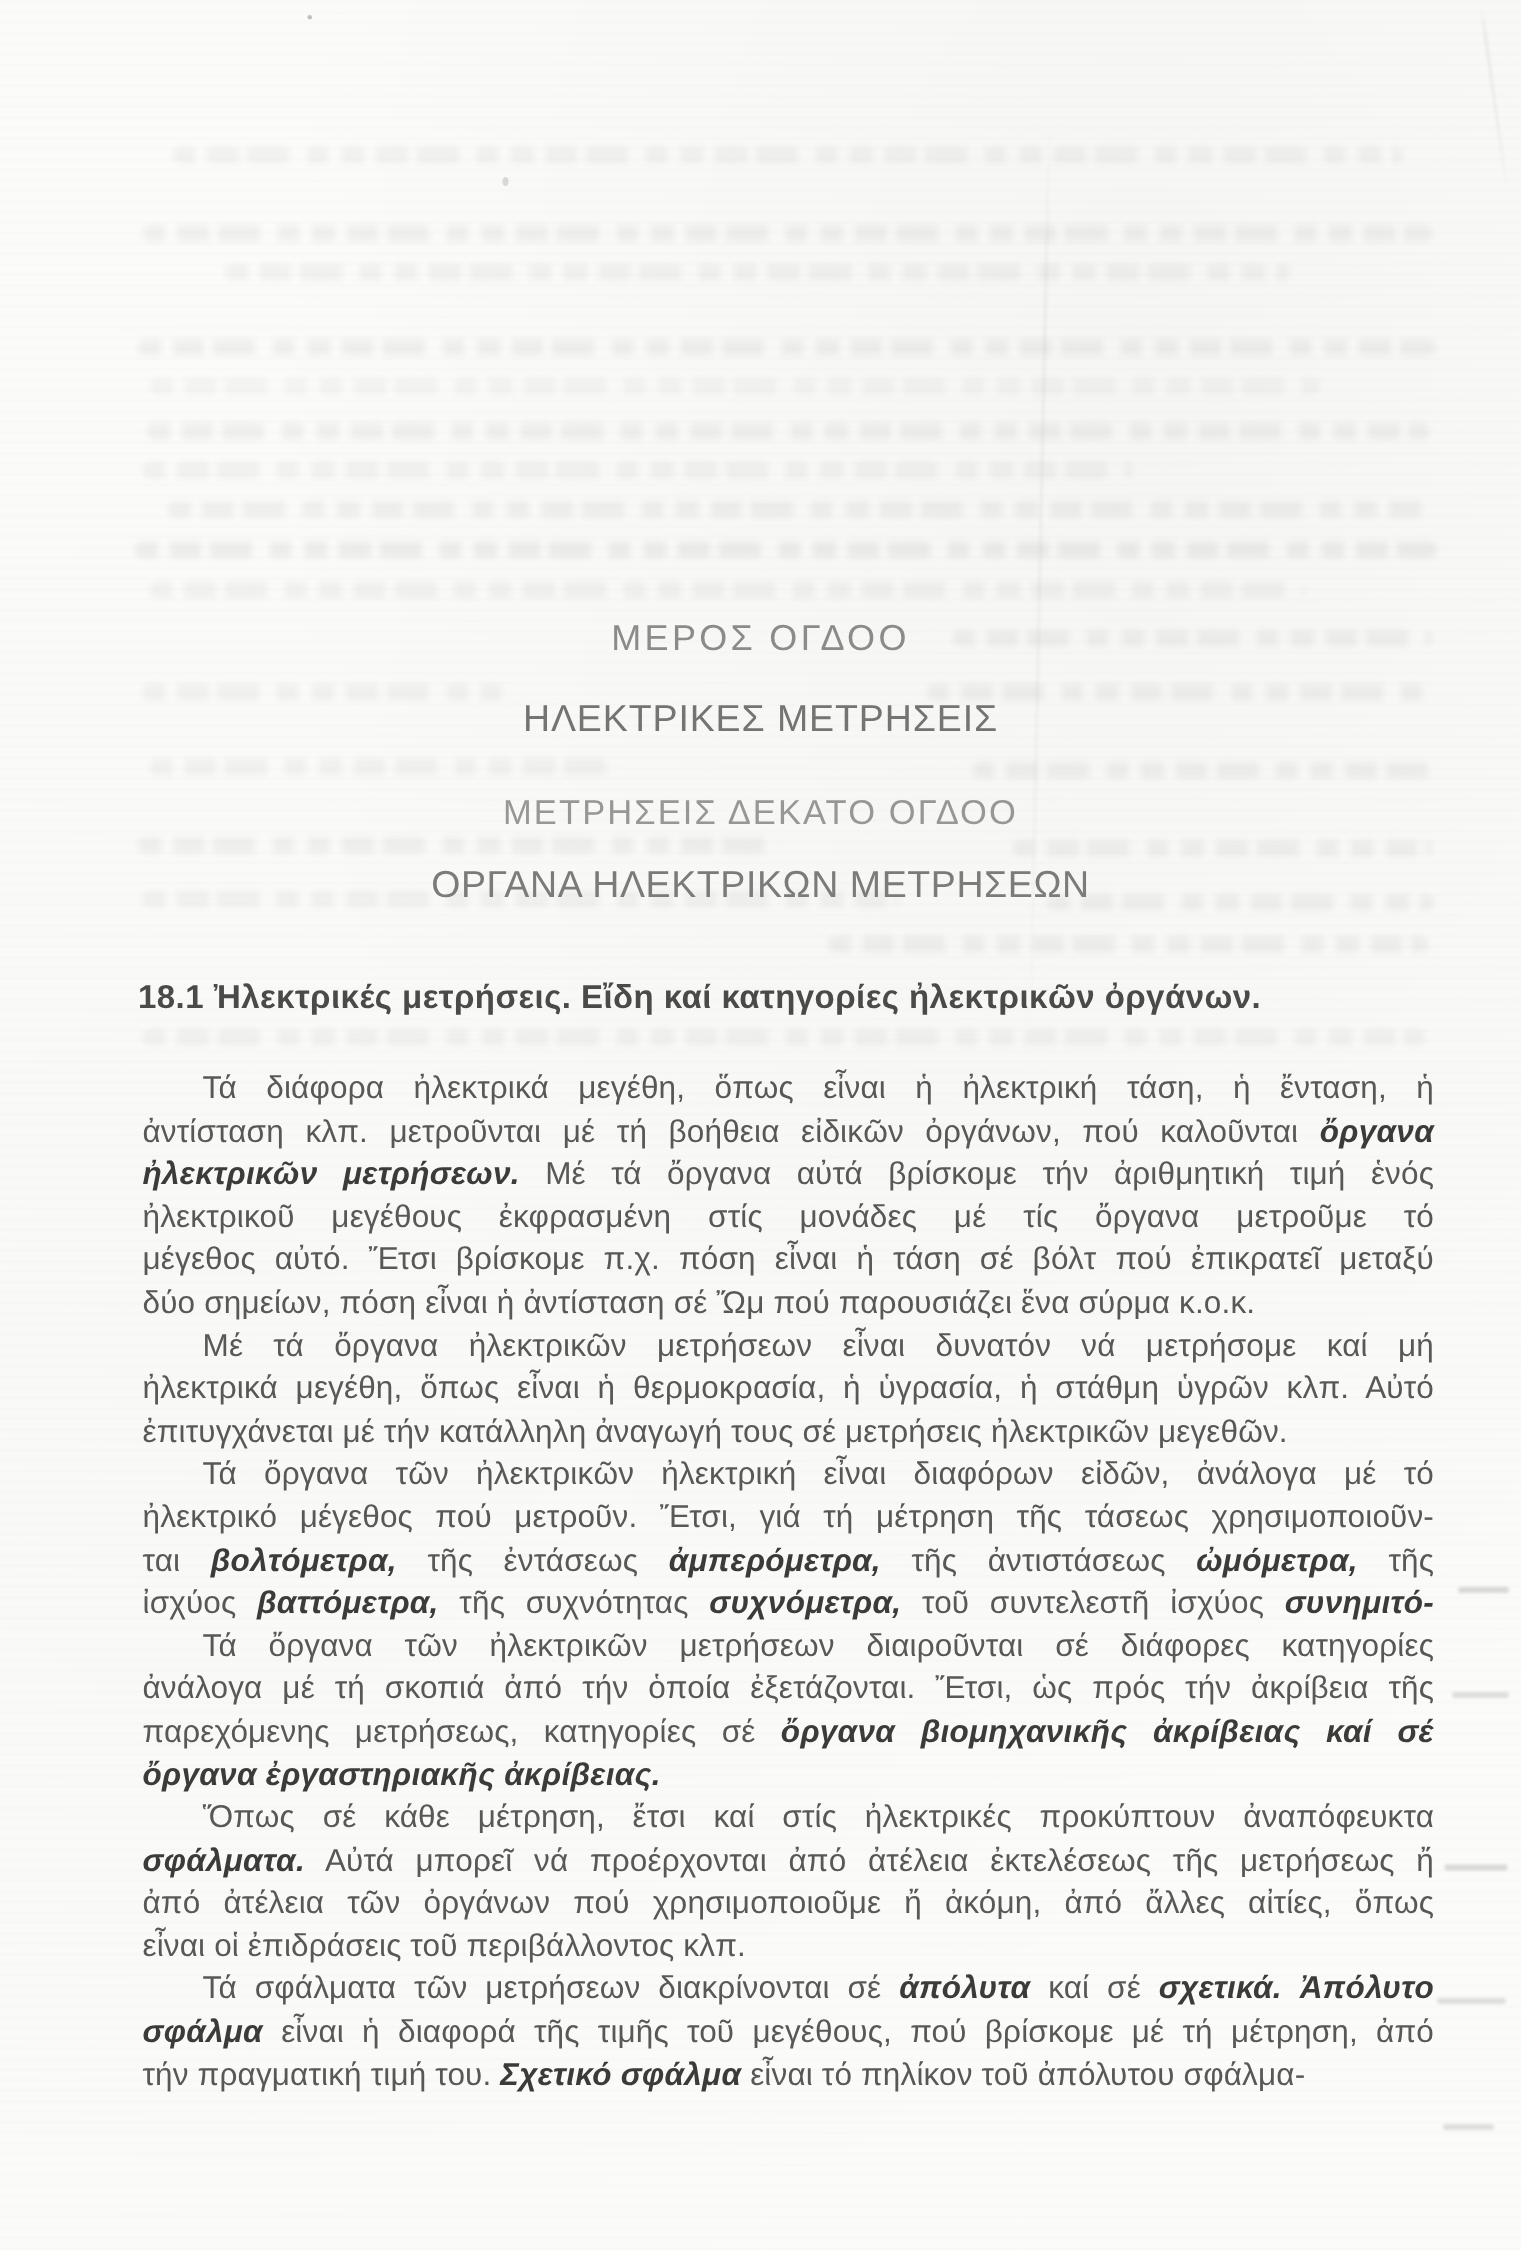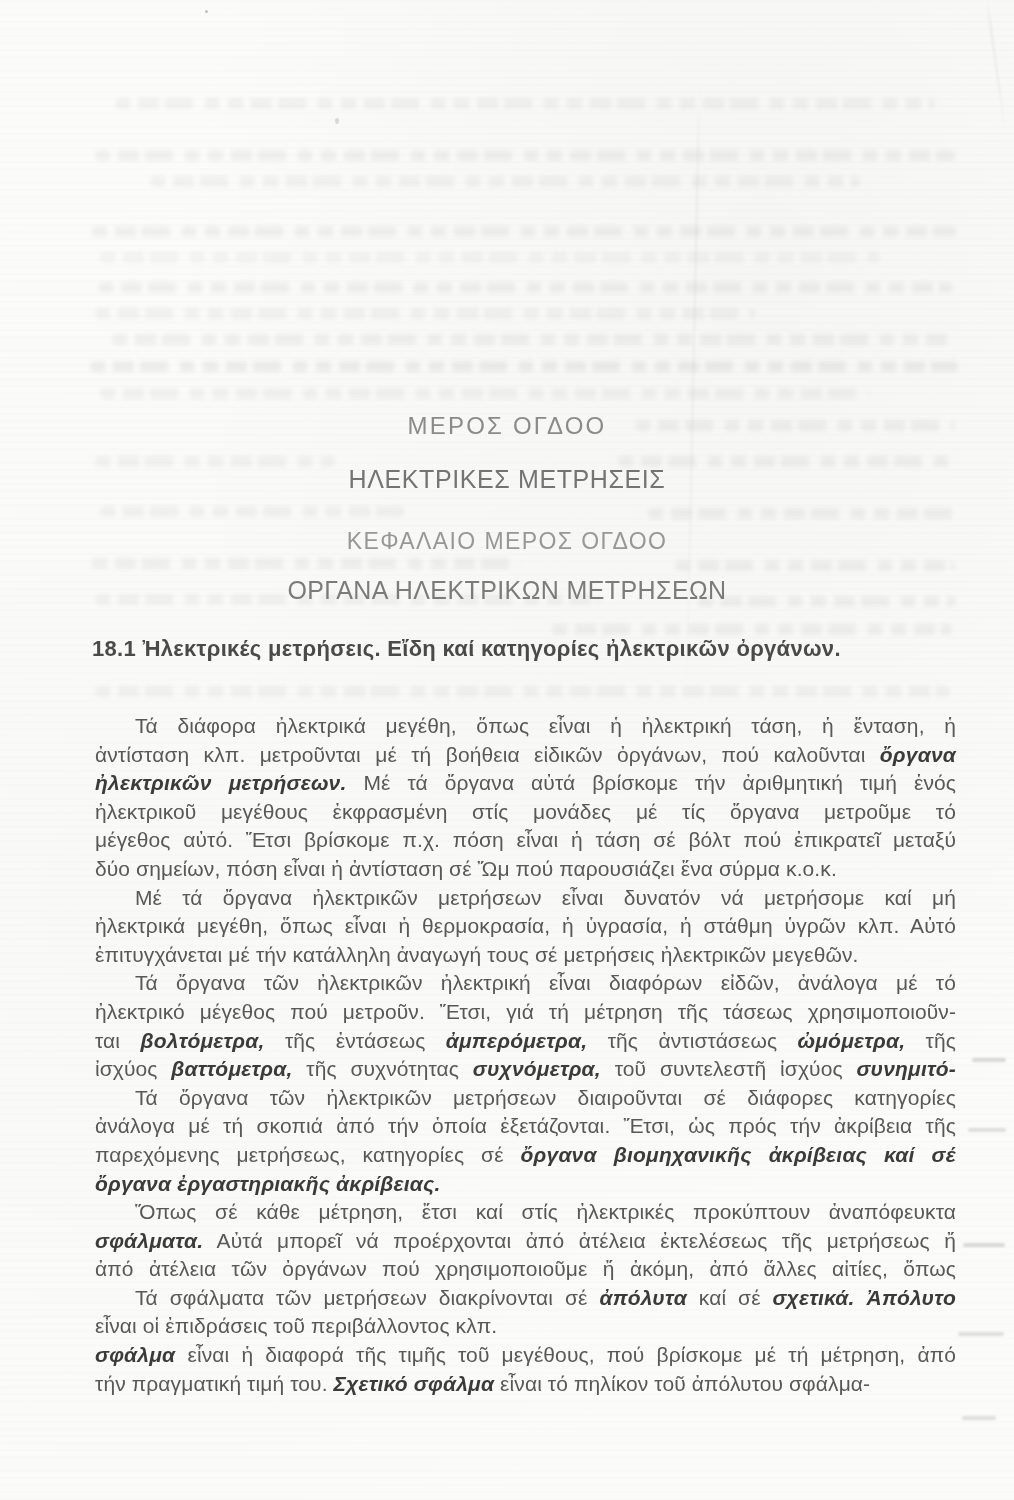--- a/index.html
+++ b/index.html
@@ -31,21 +31,21 @@
     white-space: nowrap;
   }
   .h-part     { top: 412px; font-size: 24px; letter-spacing: 2.2px; color: #8b8b89; }
   .h-title    { top: 465px; font-size: 25px; letter-spacing: 0.6px; color: #747472; }
   .h-chapter  { top: 528px; font-size: 23px; letter-spacing: 1.4px; color: #97,;}
   .h-chapter  { top: 528px; font-size: 23px; letter-spacing: 1.4px; color: #979795; }
   .h-organs   { top: 576px; font-size: 25px; letter-spacing: 0.4px; color: #7b7b79; }
   .h-section {
     position: absolute;
     left: 92px;
-    top: 636px;
+    top: 652px;
     width: 870px;
     font-size: 22px;
     font-weight: 700;
     letter-spacing: 0.3px;
     color: #4a4a48;
     text-align: left;
   }
 
   
   .content {
@@ -137,21 +137,21 @@
   <div class="dash" style="left:958px; top:1332px; width:46px; opacity:0.25;"></div>
   <div class="dash" style="left:962px; top:1416px; width:34px; opacity:0.25;"></div>
 
   <div class="crease" style="left:692px; top:80px;  height:620px; transform: rotate(1.2deg);  opacity:0.18;"></div>
   <div class="crease" style="left:995px; top:0px;   height:130px; transform: rotate(-8deg);   opacity:0.22;"></div>
   <div class="speck" style="left:205px; top:10px; width:3px; height:3px; opacity:0.6;"></div>
   <div class="speck" style="left:335px; top:118px; width:4px; height:6px; opacity:0.35;"></div>
 
   <div class="heading h-part">ΜΕΡΟΣ ΟΓΔΟΟ</div>
   <div class="heading h-title">ΗΛΕΚΤΡΙΚΕΣ ΜΕΤΡΗΣΕΙΣ</div>
-  <div class="heading h-chapter">ΚΕΦΑΛΑΙΟ ΜΕΡΟΣ ΟΓΔΟΟ</div>
+  <div class="heading h-chapter">ΜΕΤΡΗΣΕΙΣ ΔΕΚΑΤΟ ΟΓΔΟΟ</div>
   <div class="heading h-organs">ΟΡΓΑΝΑ ΗΛΕΚΤΡΙΚΩΝ ΜΕΤΡΗΣΕΩΝ</div>
   <div class="h-section">18.1 Ἠλεκτρικές μετρήσεις. Εἴδη καί κατηγορίες ἠλεκτρικῶν ὀργάνων.</div>
 
   <div class="content">
       <div class="line indent"><span>Τά διάφορα ἠλεκτρικά μεγέθη, ὅπως εἶναι ἡ ἠλεκτρική τάση, ἡ ἔνταση, ἡ</span></div>
       <div class="line"><span>ἀντίσταση κλπ. μετροῦνται μέ τή βοήθεια εἰδικῶν ὀργάνων, πού καλοῦνται </span><span class="em">ὄργανα</span></div>
       <div class="line"><span class="em">ἠλεκτρικῶν μετρήσεων.</span><span> Μέ τά ὄργανα αὐτά βρίσκομε τήν ἀριθμητική τιμή ἑνός</span></div>
       <div class="line"><span>ἠλεκτρικοῦ μεγέθους ἐκφρασμένη στίς μονάδες μέ τίς ὄργανα μετροῦμε τό</span></div>
       <div class="line"><span>μέγεθος αὐτό. Ἔτσι βρίσκομε π.χ. πόση εἶναι ἡ τάση σέ βόλτ πού ἐπικρατεῖ μεταξύ</span></div>
       <div class="line last"><span>δύο σημείων, πόση εἶναι ἡ ἀντίσταση σέ Ὤμ πού παρουσιάζει ἕνα σύρμα κ.ο.κ.</span></div>
@@ -162,19 +162,19 @@
       <div class="line"><span>ἠλεκτρικό μέγεθος πού μετροῦν. Ἔτσι, γιά τή μέτρηση τῆς τάσεως χρησιμοποιοῦν-</span></div>
       <div class="line"><span>ται </span><span class="em">βολτόμετρα,</span><span> τῆς ἐντάσεως </span><span class="em">ἀμπερόμετρα,</span><span> τῆς ἀντιστάσεως </span><span class="em">ὠμόμετρα,</span><span> τῆς</span></div>
       <div class="line"><span>ἰσχύος </span><span class="em">βαττόμετρα,</span><span> τῆς συχνότητας </span><span class="em">συχνόμετρα,</span><span> τοῦ συντελεστῆ ἰσχύος </span><span class="em">συνημιτό-</span></div>
       <div class="line indent"><span>Τά ὄργανα τῶν ἠλεκτρικῶν μετρήσεων διαιροῦνται σέ διάφορες κατηγορίες</span></div>
       <div class="line"><span>ἀνάλογα μέ τή σκοπιά ἀπό τήν ὁποία ἐξετάζονται. Ἔτσι, ὡς πρός τήν ἀκρίβεια τῆς</span></div>
       <div class="line"><span>παρεχόμενης μετρήσεως, κατηγορίες σέ </span><span class="em">ὄργανα βιομηχανικῆς ἀκρίβειας καί σέ</span></div>
       <div class="line last"><span class="em">ὄργανα ἐργαστηριακῆς ἀκρίβειας.</span></div>
       <div class="line indent"><span>Ὅπως σέ κάθε μέτρηση, ἔτσι καί στίς ἠλεκτρικές προκύπτουν ἀναπόφευκτα</span></div>
       <div class="line"><span class="em">σφάλματα.</span><span> Αὐτά μπορεῖ νά προέρχονται ἀπό ἀτέλεια ἐκτελέσεως τῆς μετρήσεως ἤ</span></div>
       <div class="line"><span>ἀπό ἀτέλεια τῶν ὀργάνων πού χρησιμοποιοῦμε ἤ ἀκόμη, ἀπό ἄλλες αἰτίες, ὅπως</span></div>
+      <div class="line last"><span>εἶναι οἱ ἐπιδράσεις τοῦ περιβάλλοντος κλπ.</span></div>
       <div class="line indent"><span>Τά σφάλματα τῶν μετρήσεων διακρίνονται σέ </span><span class="em">ἀπόλυτα</span><span> καί σέ </span><span class="em">σχετικά. Ἀπόλυτο</span></div>
-      <div class="line last"><span>εἶναι οἱ ἐπιδράσεις τοῦ περιβάλλοντος κλπ.</span></div>
       <div class="line"><span class="em">σφάλμα</span><span> εἶναι ἡ διαφορά τῆς τιμῆς τοῦ μεγέθους, πού βρίσκομε μέ τή μέτρηση, ἀπό</span></div>
       <div class="line last"><span>τήν πραγματική τιμή του. </span><span class="em">Σχετικό σφάλμα</span><span> εἶναι τό πηλίκον τοῦ ἀπόλυτου σφάλμα-</span></div>
     </div>
 
 </div>
 
 </body></html>

